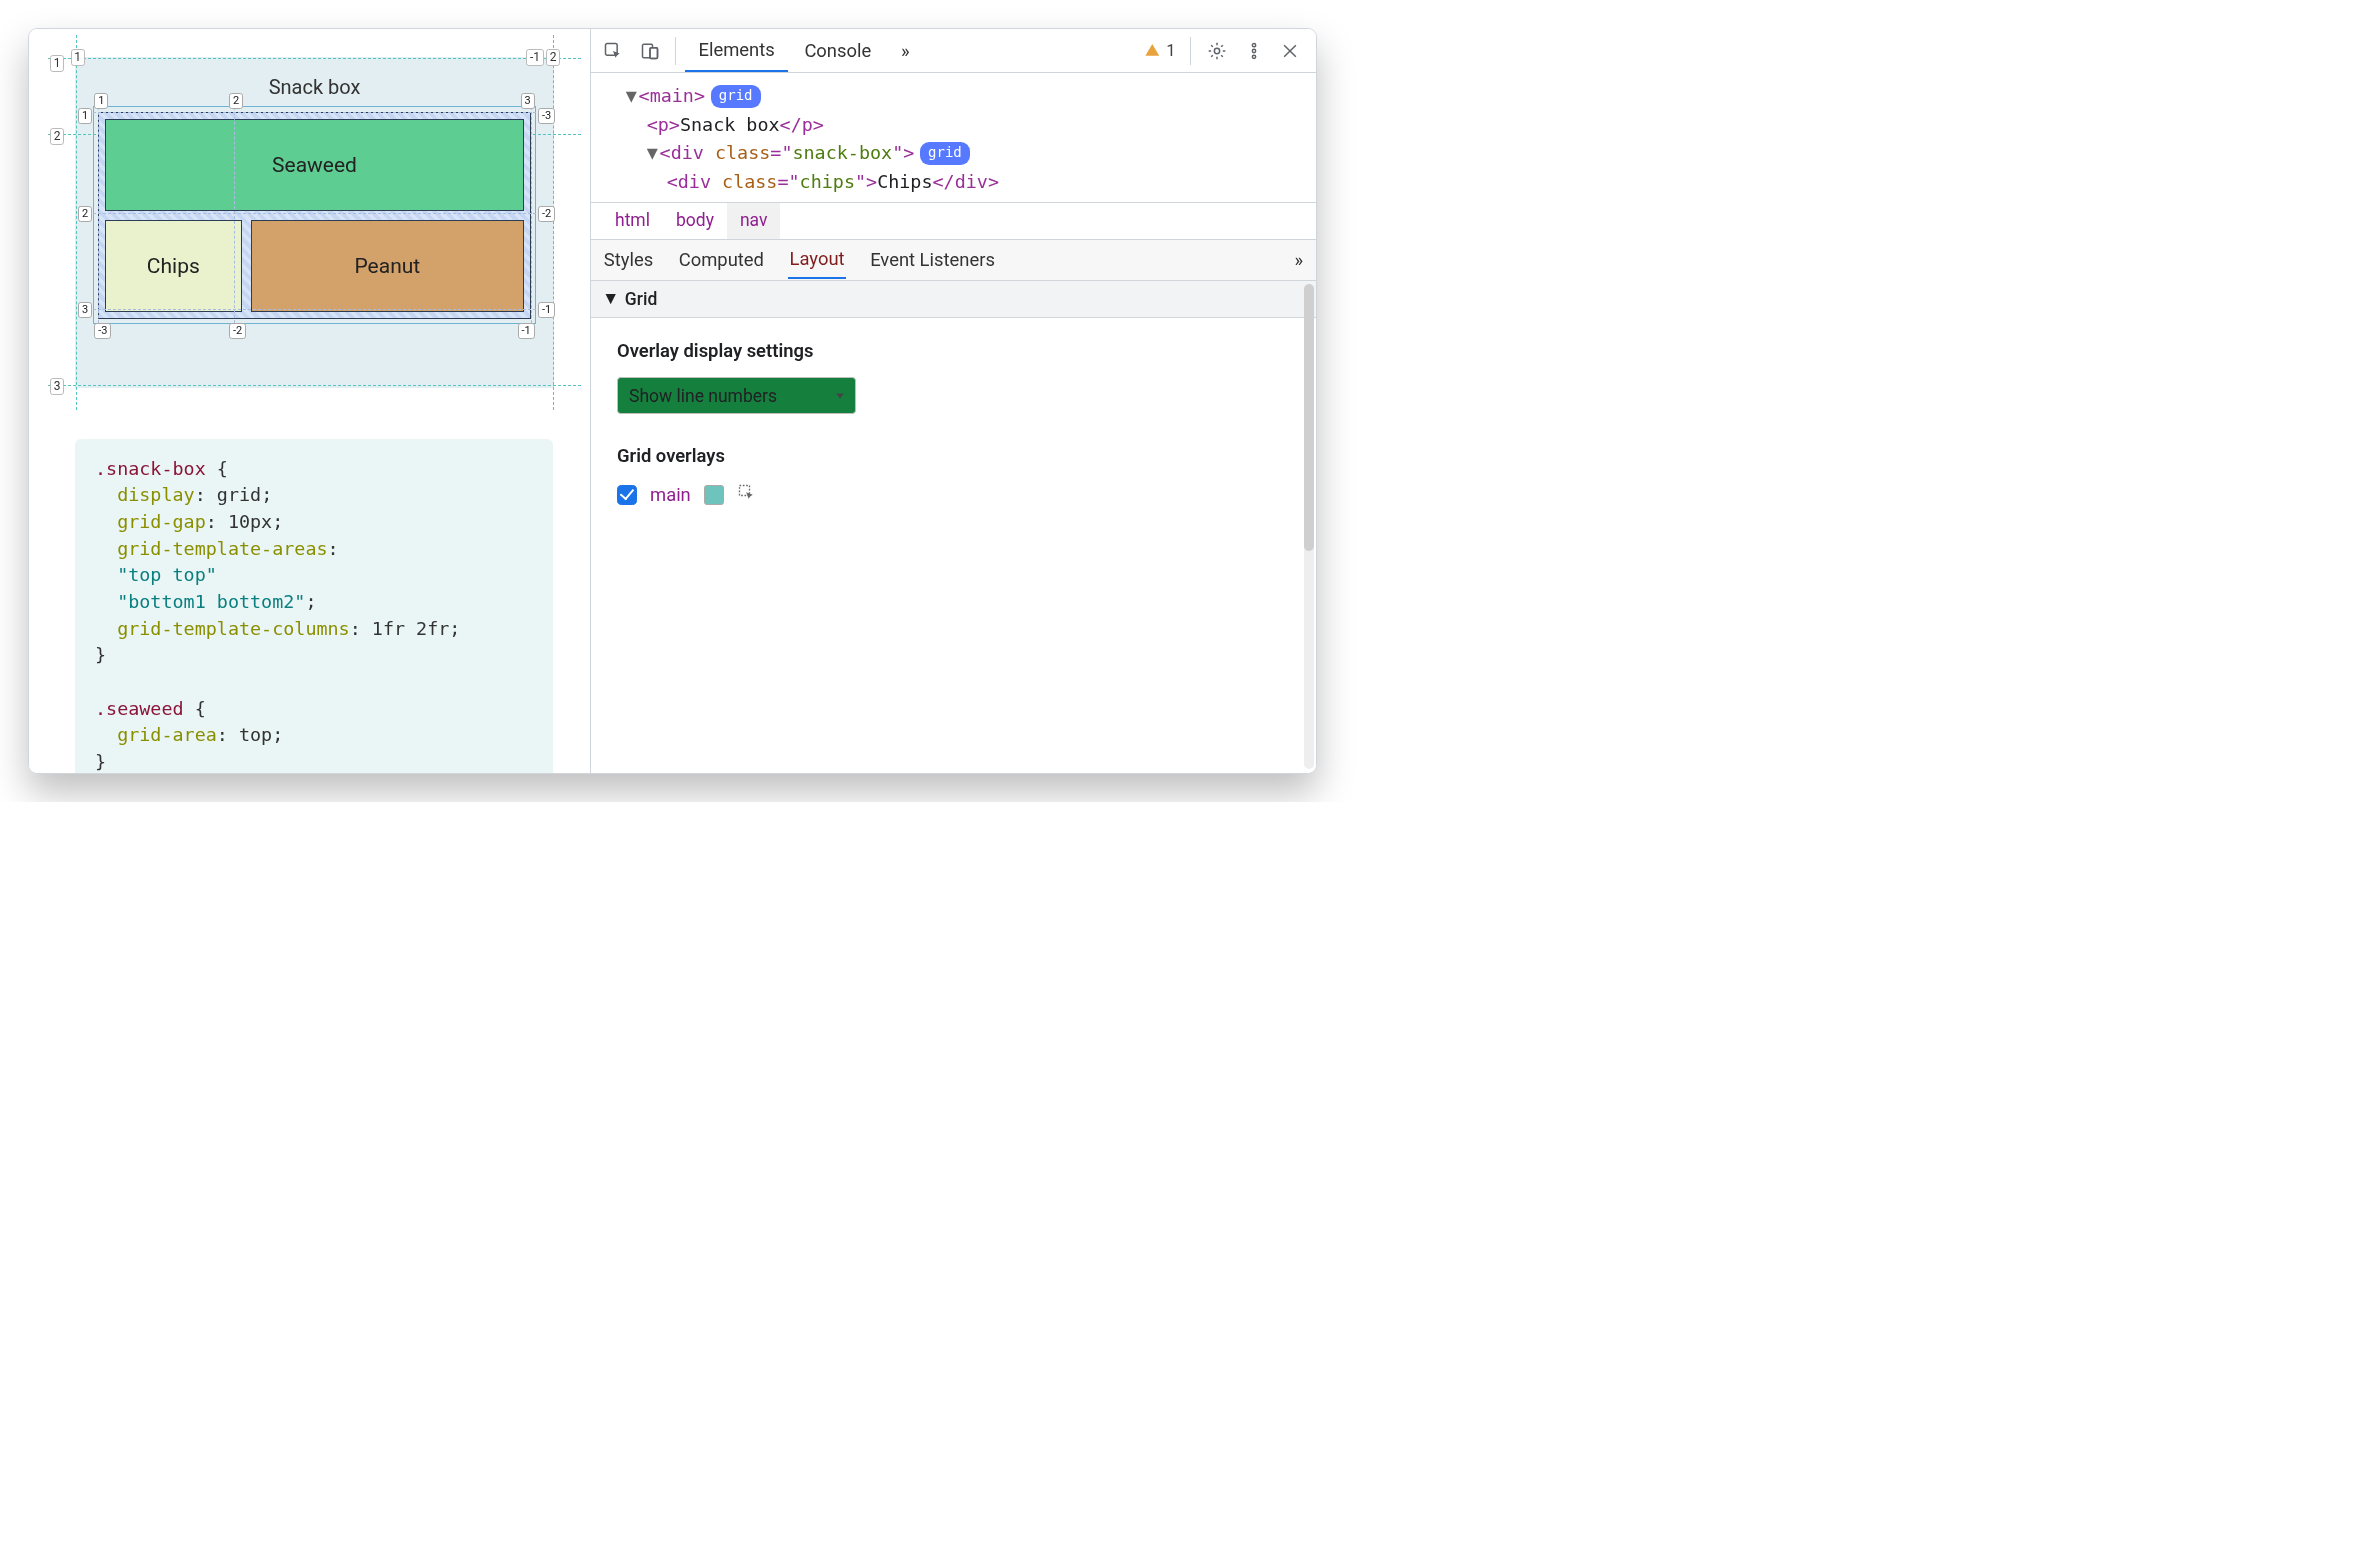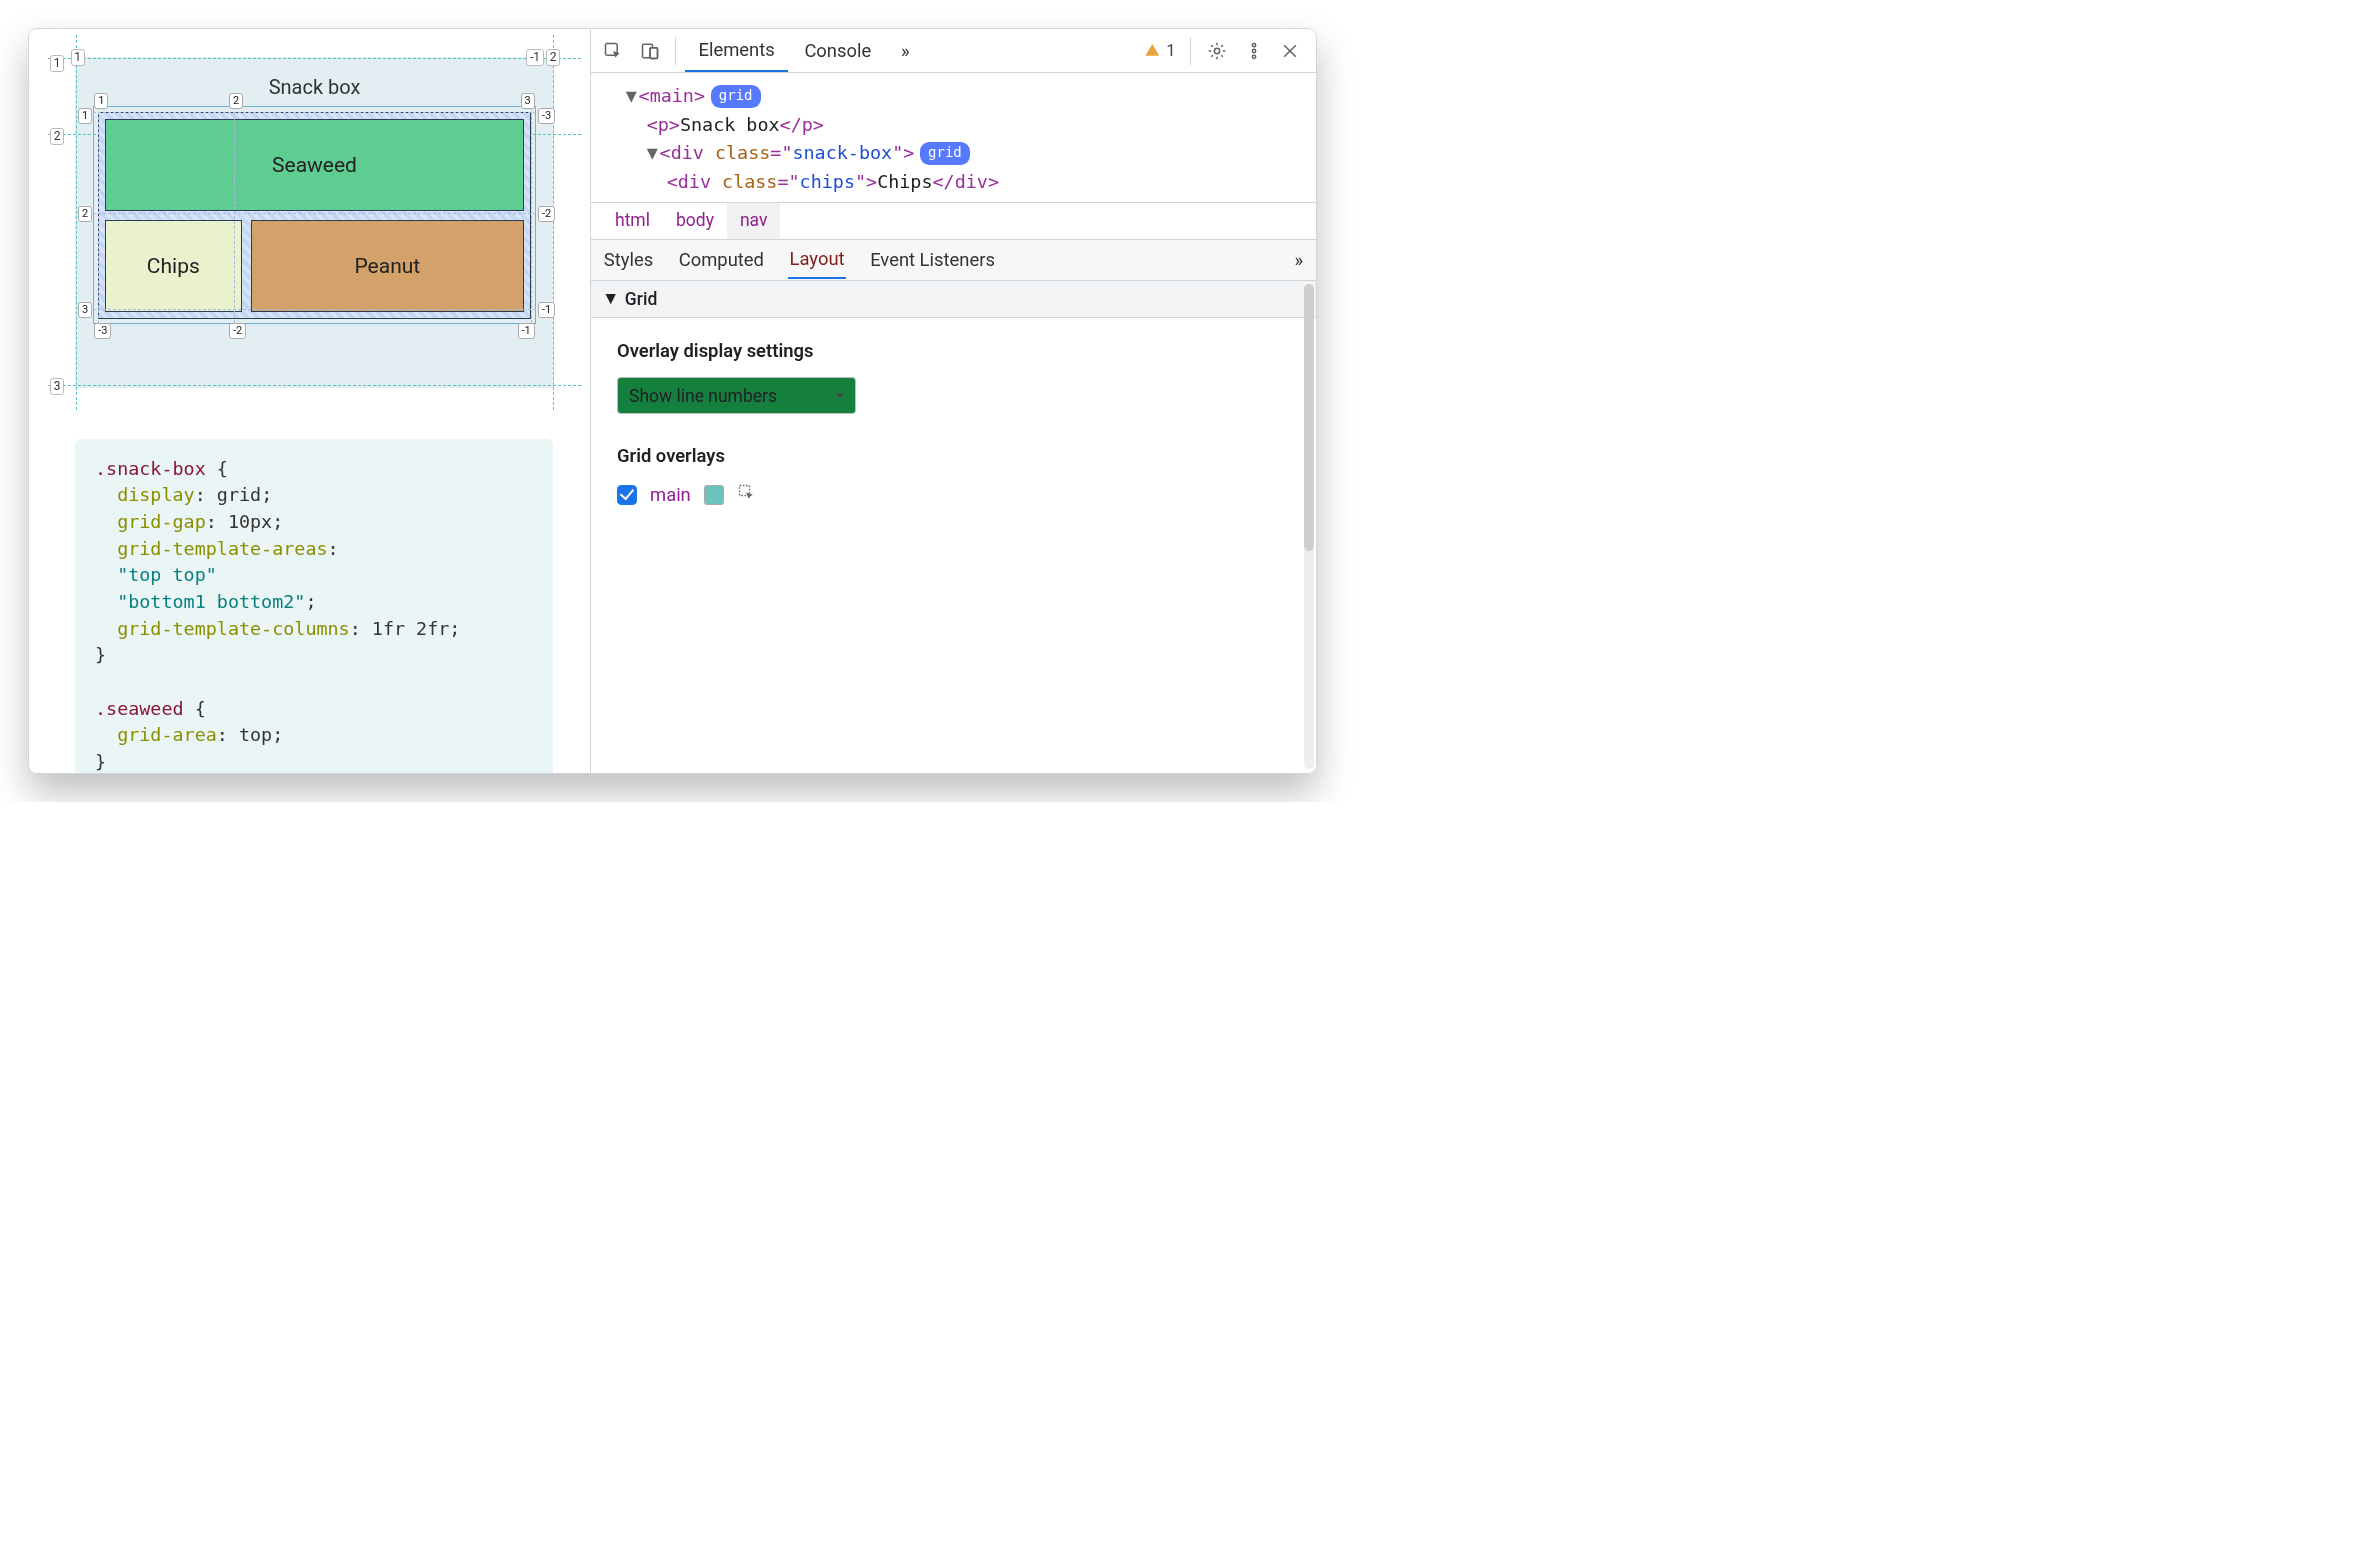--- a/index.html
+++ b/index.html
@@ -196,21 +196,21 @@
     font-family:ui-monospace,SFMono-Regular,Menlo,Consolas,monospace;
     font-size:18.4px;
     line-height:1.55;
     overflow:hidden;
     border-bottom:0.9px solid var(--border);
   }
   .dom-tree .row{white-space:nowrap;}
   .caret{color:#666;margin-right:1.8px;}
   .tagc{color:#9a2e9a;}
   .attrn{color:#a85f15;}
-  .attrv{color:#1d4ed8;}
+  .attrv{color:#4d7c0f;}
   .punct{color:#9a2e9a;}
   .badge{
     display:inline-block;
     background:var(--grid-badge);
     color:#fff;
     font-size:14px;
     padding:0.9px 8.3px;
     border-radius:9.2px;
     margin-left:5.5px;
     vertical-align:1.8px;

